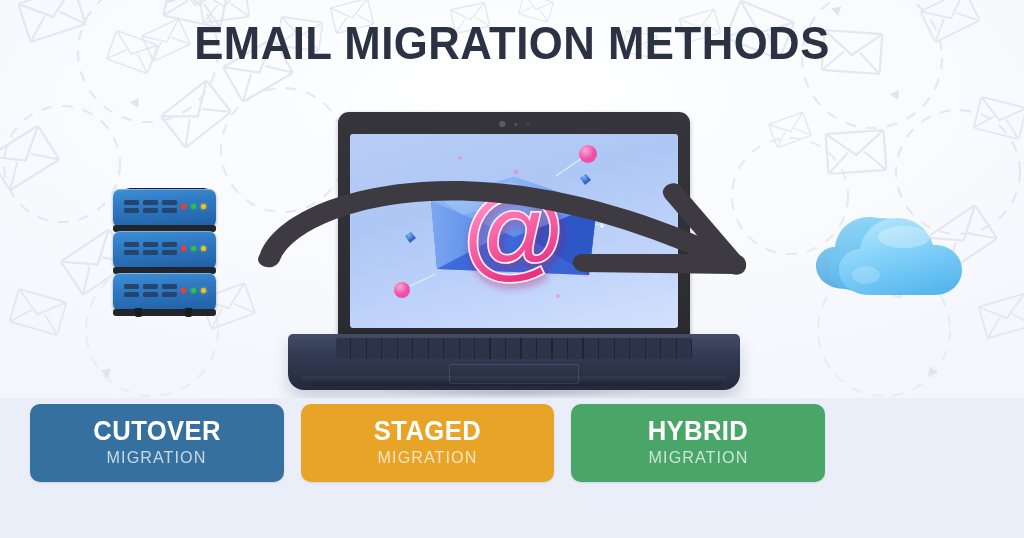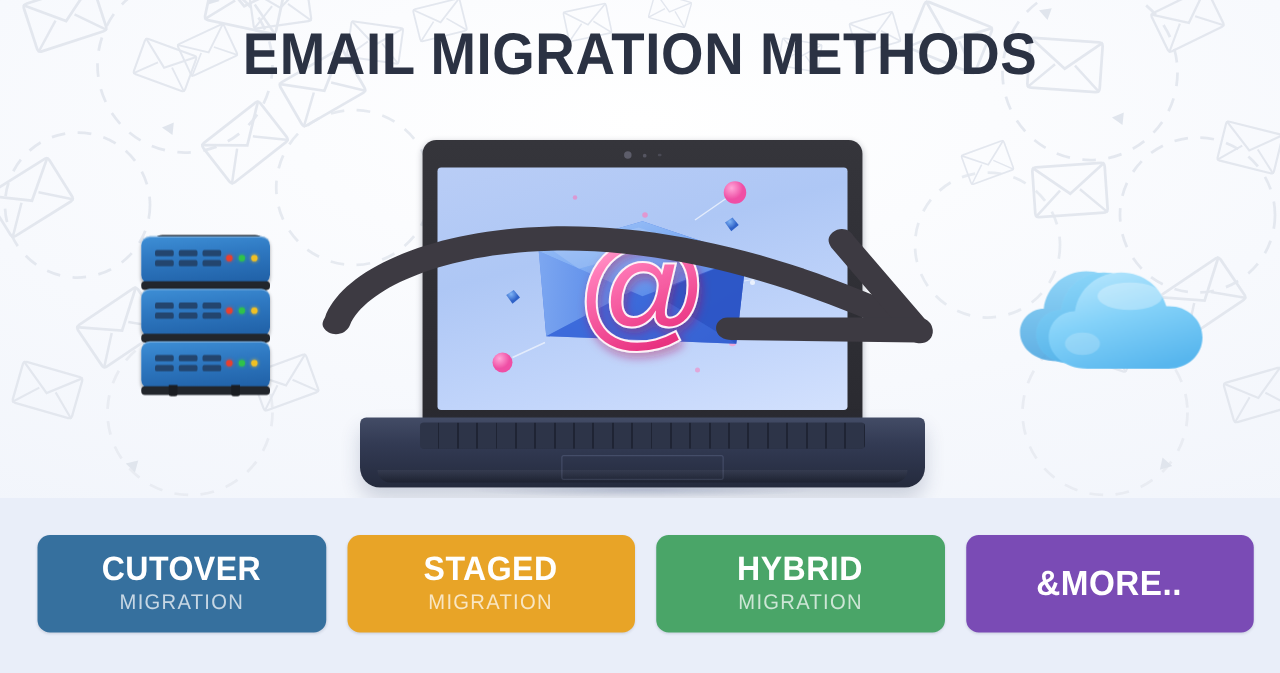--- a/index.html
+++ b/index.html
@@ -81,21 +81,21 @@
     background:radial-gradient(50% 50% at 50% 50%, rgba(60,80,130,.20) 0%, rgba(60,80,130,0) 72%);}
 
   
   .env-wrap{position:absolute;left:50%;top:52%;transform:translate(-50%,-50%);width:182px;height:128px;}
 
   
   .arrow{position:absolute;left:236px;top:168px;width:560px;height:122px;}
 
   
   .band{position:absolute;left:0;right:0;top:398px;bottom:0;background:#e9eef9;}
-  .buttons{position:absolute;left:30px;top:428px;width:973px;height:78px;display:flex;gap:17px;}
+  .buttons{position:absolute;left:30px;top:404px;width:795px;height:78px;display:flex;gap:17px;}
   .btn{
     flex:1 1 0;border-radius:10px;display:flex;flex-direction:column;
     align-items:center;justify-content:center;
     box-shadow:0 1px 2px rgba(40,55,95,.14);
     user-select:none;
   }
   .btn .b-main{
     font-family:"Liberation Sans Narrow","Liberation Sans",sans-serif;
     font-weight:700;font-size:27px;letter-spacing:.4px;color:#ffffff;
     line-height:1.05;transform:scaleX(.95);
@@ -389,18 +389,15 @@
     <div class="btn" style="background:#e8a427">
       <span class="b-main">STAGED</span>
       <span class="b-sub">MIGRATION</span>
     </div>
 
     <div class="btn" style="background:#4aa568">
       <span class="b-main">HYBRID</span>
       <span class="b-sub">MIGRATION</span>
     </div>
 
-    <div class="btn single" style="background:#7a4bb5">
-      <span class="b-main">&amp;MORE..</span>
-    </div>
 
   </div>
 </div>
 
 </body></html>

